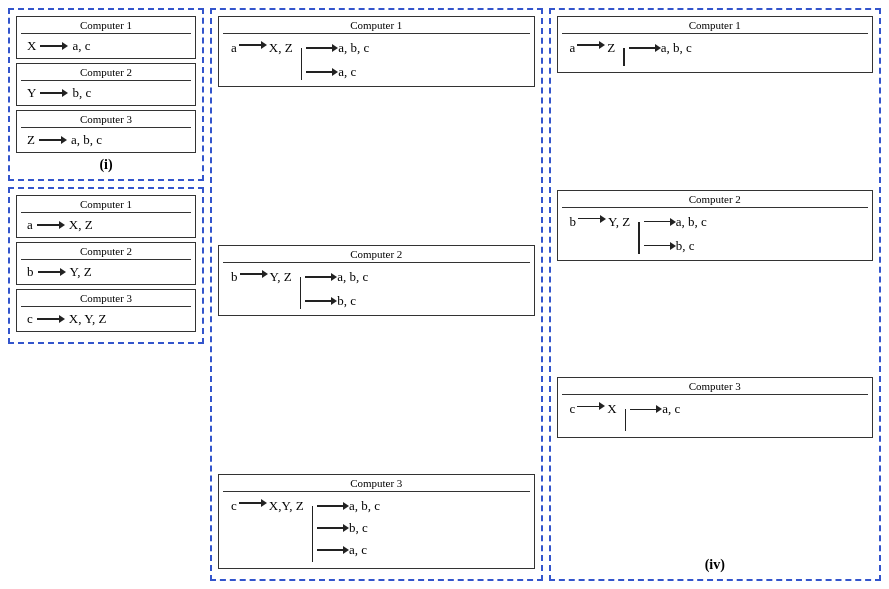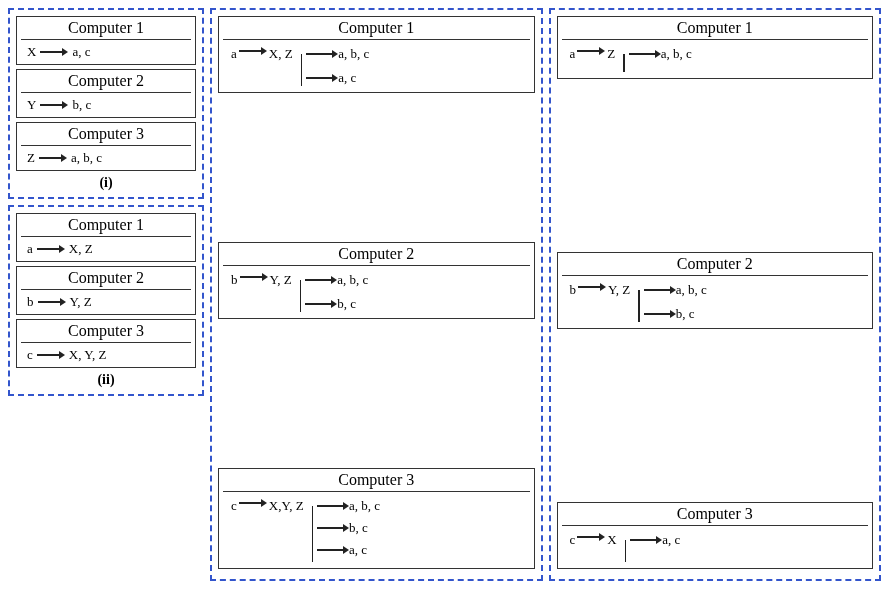--- a/index.html
+++ b/index.html
@@ -52,21 +52,21 @@
       border: 1px solid #333;
       margin-bottom: 4px;
       padding: 2px 4px;
     }
 
     .computer-box .title {
       text-align: center;
       border-bottom: 1px solid #333;
       padding-bottom: 2px;
       margin-bottom: 2px;
-      font-size: 16px;
+      font-size: 11px;
     }
 
     .computer-box .content {
       padding: 2px 6px;
       font-size: 13px;
       display: flex;
       align-items: center;
       gap: 4px;
     }
 
@@ -179,21 +179,20 @@
         <div class="title">Computer 3</div>
         <div class="content">
           <span>c</span>
           <span class="arr">
               <span class="line"></span>
               <span class="head"></span>
             </span>
           <span>X, Y, Z</span>
         </div>
       </div>
-      <div class="panel-label">(ii)</div>
     </div>
 
   </div>
 
   <div class="mid-col">
     <div class="panel" style="flex:1; display:flex; flex-direction:column; justify-content:space-between;">
 
       <div class="computer-box">
         <div class="title">Computer 1</div>
         <div class="tree-content">
@@ -408,16 +407,17 @@
                       <span class="head"></span>
                     </span>
                   <span>a, c</span>
                 </div>
               </div>
             </div>
           </div>
         </div>
       </div>
 
+      <div class="panel-label">(iv)</div>
     </div>
   </div>
 
 </div>
 
 </body></html>

